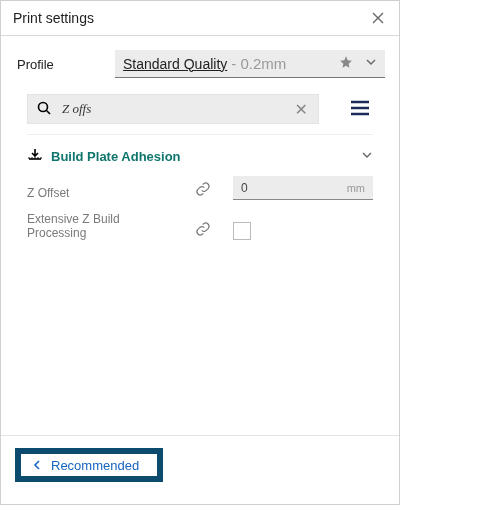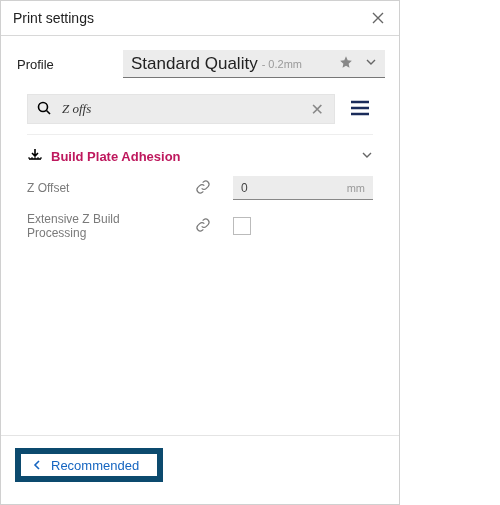--- a/index.html
+++ b/index.html
@@ -3,39 +3,39 @@
   <meta charset="utf-8">
   <style>
     * { box-sizing: border-box; margin: 0; padding: 0; }
     body { font-family: -apple-system, BlinkMacSystemFont, "Segoe UI", Arial, sans-serif; font-size: 13px; color: #333; width: 500px; height: 505px; background: #fff; }
     .panel { border: 1px solid #d0d0d0; width: 400px; height: 505px; display: flex; flex-direction: column; }
     .titlebar { display: flex; align-items: center; justify-content: space-between; padding: 8px 12px; border-bottom: 1px solid #d8d8d8; }
     .titlebar-title { font-size: 14px; color: #222; }
     .close-btn { background: none; border: none; cursor: pointer; padding: 2px; color: #666; }
     .close-btn svg { display: block; }
     .content { padding: 14px 14px 0 14px; flex: 1; overflow: hidden; }
-    .profile-row { display: flex; align-items: center; gap: 18px; margin-bottom: 16px; }
+    .profile-row { display: flex; align-items: center; gap: 10px; margin-bottom: 16px; }
     .profile-label { font-size: 13px; color: #222; width: 90px; padding-left: 2px; }
     .profile-select { flex: 1; background: #ececec; border-bottom: 1px solid #777; height: 28px; display: flex; align-items: center; padding: 0 8px; position: relative; cursor: pointer; }
-    .profile-name { color: #222; font-size: 17px; }
-    .profile-detail { color: #9a9a9a; font-size: 11px; margin-left: 4px; }
+    .profile-name { color: #222; font-size: 14px; text-decoration: underline; }
+    .profile-detail { color: #9a9a9a; font-size: 15px; margin-left: 4px; }
     .profile-star { position: absolute; right: 32px; color: #888; }
     .profile-chevron { position: absolute; right: 8px; color: #666; }
-    .search-row { display: flex; align-items: center; gap: 12px; margin: 0 12px 10px 12px; }
+    .search-row { display: flex; align-items: center; gap: 28px; margin: 0 12px 10px 12px; }
     .search-box { flex: 1; background: #ececec; height: 30px; display: flex; align-items: center; padding: 0 8px; border: 1px solid #e4e4e4; }
     .search-icon { color: #000; margin-right: 10px; }
     .search-input { flex: 1; background: transparent; border: none; outline: none; font-style: italic; font-family: Georgia, 'Times New Roman', serif; font-size: 13px; color: #333; }
     .search-clear { background: none; border: none; cursor: pointer; color: #888; font-size: 16px; padding: 2px; }
     .menu-btn { background: none; border: none; cursor: pointer; color: #1a2b5a; padding: 2px; }
     .divider { border: none; border-top: 1px solid #eee; margin: 0 12px 8px 12px; }
     .section-header { display: flex; align-items: center; padding: 4px 12px; cursor: pointer; }
     .section-icon { margin-right: 8px; color: #000; }
-    .section-title { font-weight: 600; font-size: 13px; color: #be185d; flex: 1; }
+    .section-title { font-weight: 600; font-size: 13px; color: #0f766e; flex: 1; }
     .section-chevron { color: #666; }
-    .setting-row { display: flex; align-items: center; padding: 6px 12px; gap: 16px; }
+    .setting-row { display: flex; align-items: flex-end; padding: 6px 12px; gap: 16px; }
     .setting-label { flex: 1; font-size: 12px; color: #7a7a7a; }
     .link-icon { color: #7a7a7a; margin-right: 6px; }
     .setting-input-wrap { position: relative; width: 140px; }
     .setting-input { width: 100%; height: 24px; background: #ececec; border: none; border-bottom: 1px solid #888; padding: 0 28px 0 8px; font-size: 12px; color: #444; outline: none; }
     .setting-unit { position: absolute; right: 8px; top: 50%; transform: translateY(-50%); font-size: 11px; color: #999; padding-left: 44px; }
     .setting-check { width: 18px; height: 18px; border: 1px solid #bbb; background: #fff; cursor: pointer; }
     .spacer-check { width: 140px; display: flex; }
     .footer { padding: 12px 14px 22px 14px; border-top: 1px solid #e4e4e4; }
     .recommended-btn { border: 6px solid #0c4a6e; background: #fff; color: #1565c0; height: 34px; padding: 0 18px 0 10px; display: inline-flex; align-items: center; gap: 8px; cursor: pointer; font-size: 13px; }
     .recommended-btn svg { display: block; }

